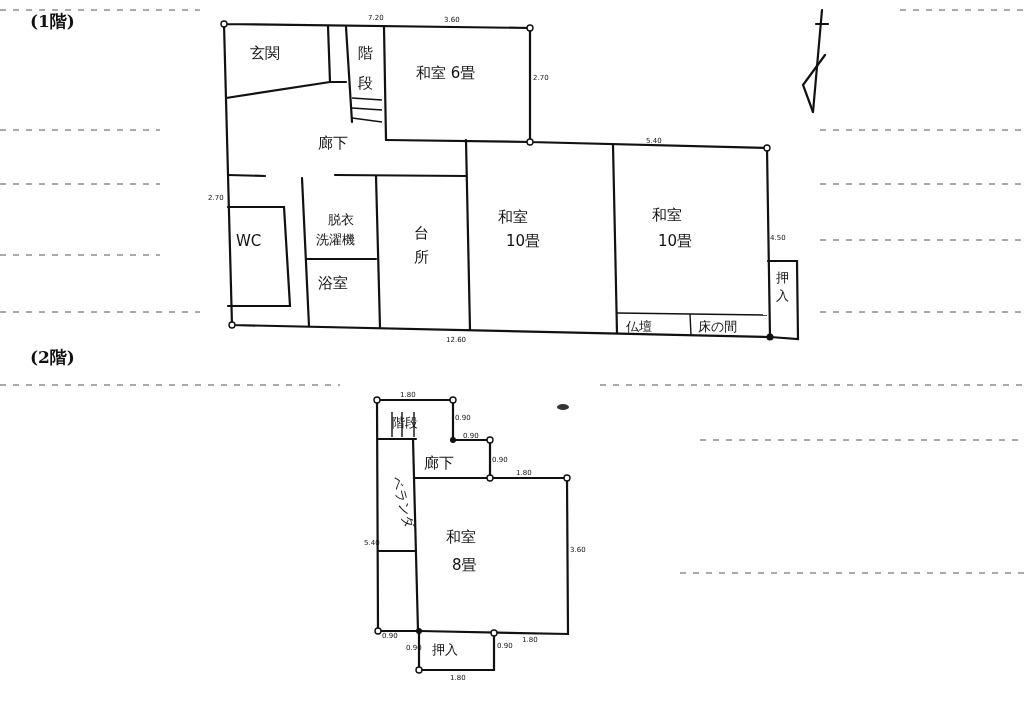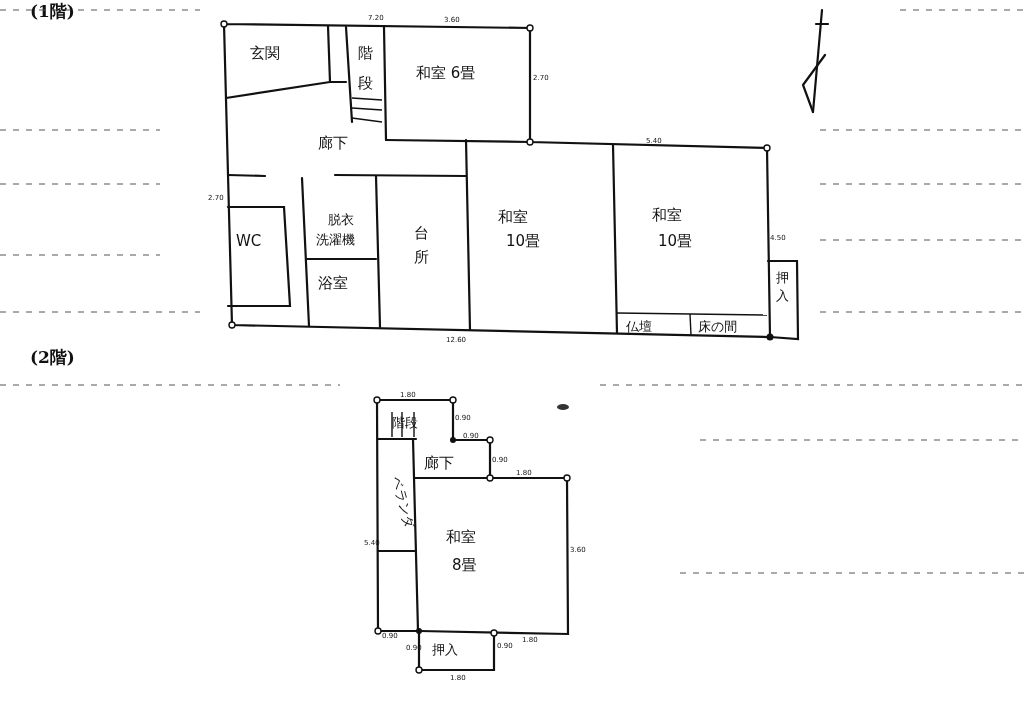--- a/index.html
+++ b/index.html
@@ -11,21 +11,21 @@
   .thin { stroke:#111; stroke-width:1.4; fill:none; }
   .room-text { font-family:"DejaVu Sans", sans-serif; font-size:15px; fill:#111; }
   .dim-text { font-family:"DejaVu Sans", sans-serif; font-size:7px; fill:#111; }
   .dash { stroke:#555; stroke-width:1; stroke-dasharray:6 7; }
   .node { fill:#fff; stroke:#111; stroke-width:1.4; }
   .node-filled { fill:#111; }
 </style>
 </head>
 <body>
 
-<div class="floor-label" style="left:30px; top:0;">(1階)</div>
+<div class="floor-label" style="left:30px; top:10px;">(1階)</div>
 <div class="floor-label" style="left:30px; top:346px;text-align:right;">(2階)</div>
 
 <svg width="1024" height="726" viewBox="0 0 1024 726">
 
   <g>
     <line class="dash" x1="0" y1="10" x2="200" y2="10"></line>
     <line class="dash" x1="900" y1="10" x2="1024" y2="10"></line>
     <line class="dash" x1="0" y1="130" x2="160" y2="130"></line>
     <line class="dash" x1="0" y1="184" x2="160" y2="184"></line>
     <line class="dash" x1="0" y1="255" x2="160" y2="255"></line>

